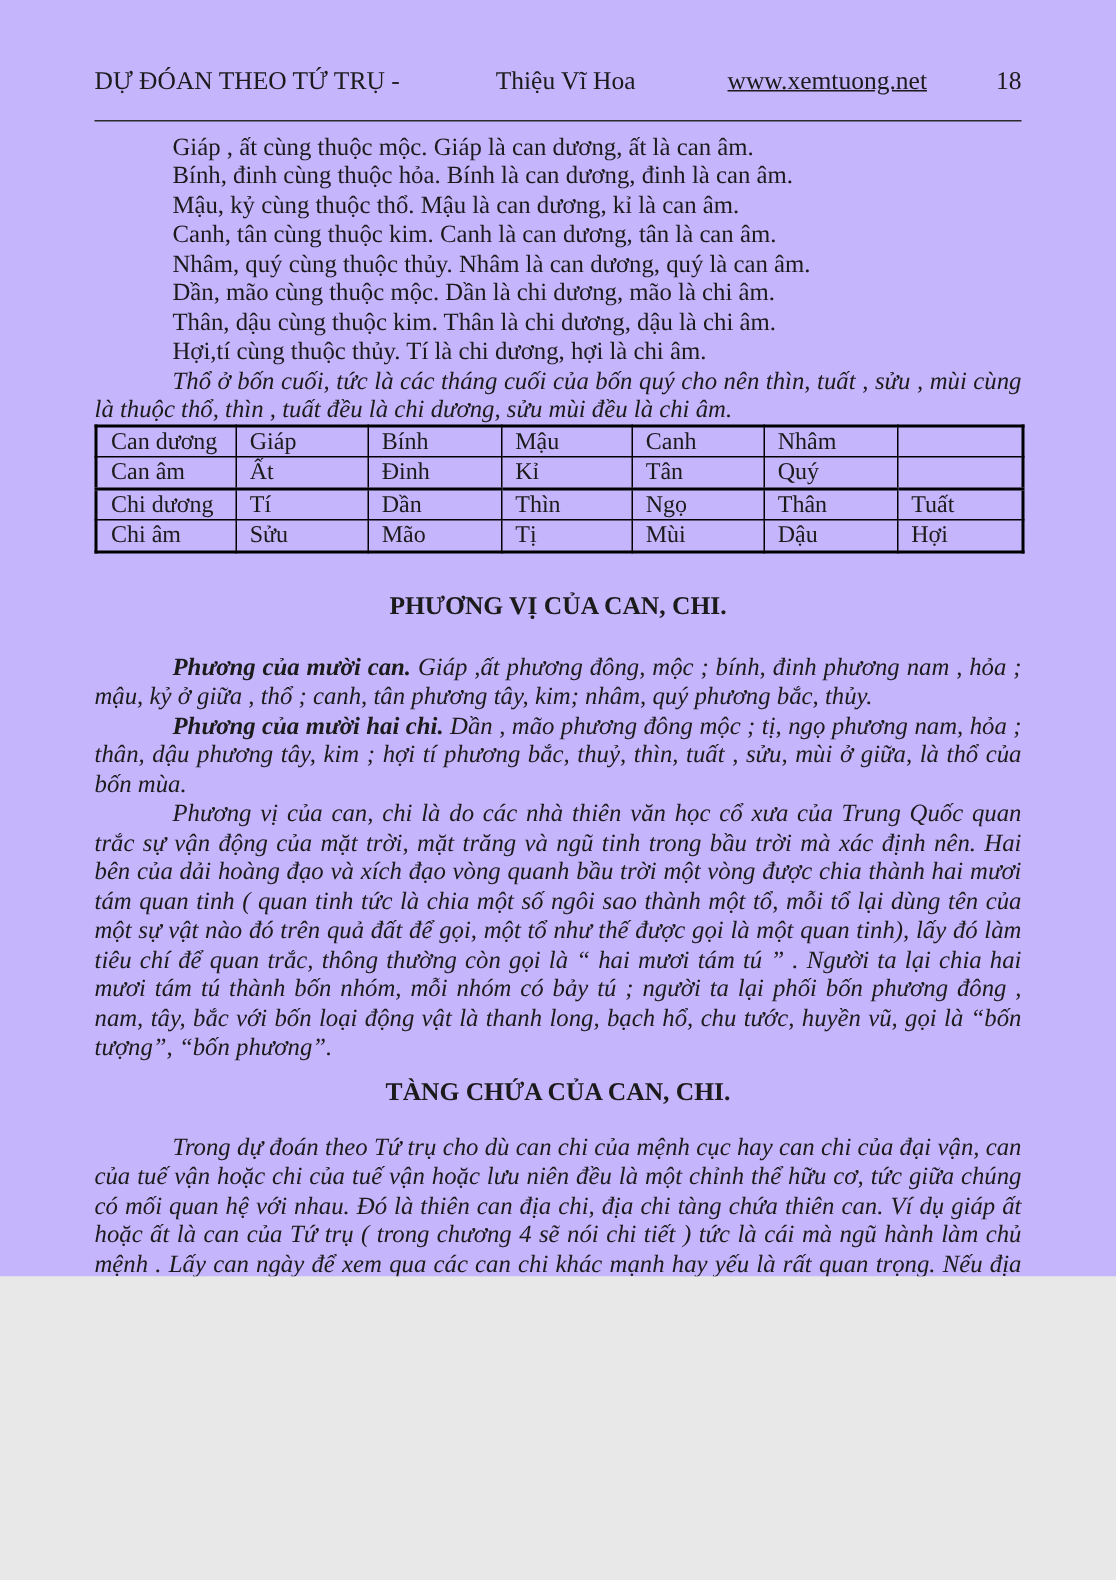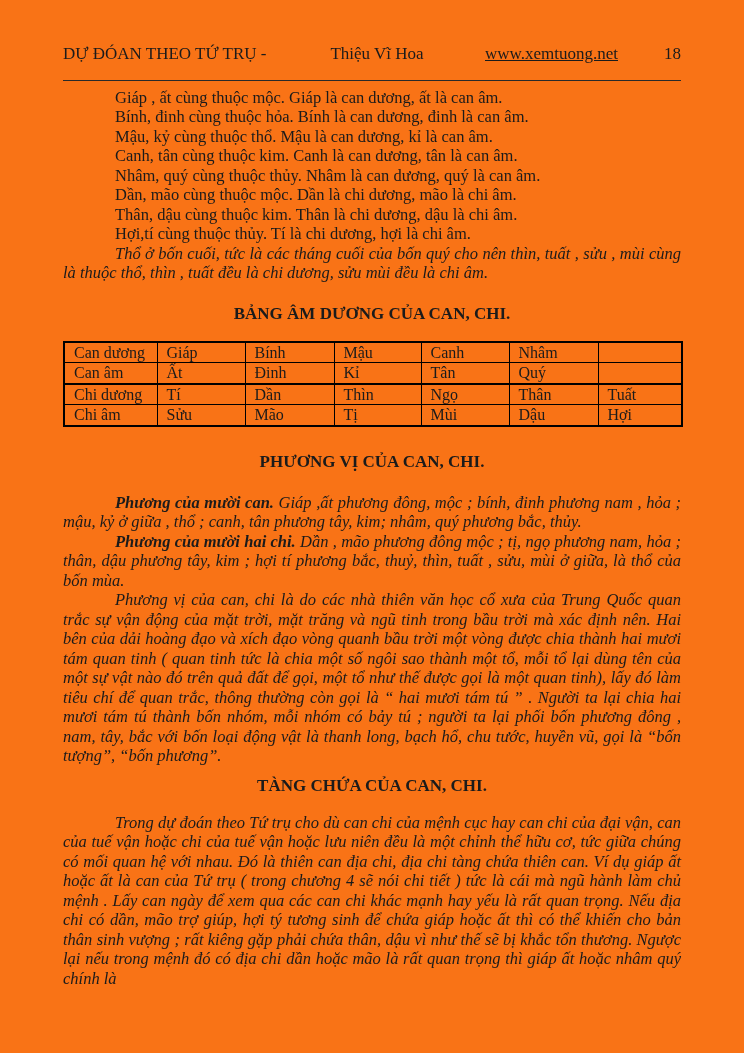--- a/index.html
+++ b/index.html
@@ -1,22 +1,22 @@
 <!DOCTYPE html>
 <html><head>
 <meta charset="utf-8">
 <style>
   * { margin: 0; padding: 0; box-sizing: border-box; }
   html, body { background: #e8e8e8; }
   .page {
     position: relative;
     width: 744px;
-    height: 1053px;
+    height: 851px;
     margin: 0 auto;
-    background: #f97316;
+    background: #c4b5fd;
     color: #1b1b1b;
     font-family: "Liberation Serif", "DejaVu Serif", serif;
     font-size: 16.5px;
     line-height: 19.5px;
     padding: 44px 63px 30px 63px;
     overflow: hidden;
   }
   .header {
     display: flex;
     align-items: baseline;
@@ -80,21 +80,20 @@
     <div class="intro-line">Bính, đinh cùng thuộc hỏa. Bính là can dương, đinh là can âm.</div>
     <div class="intro-line">Mậu, kỷ cùng thuộc thổ. Mậu là can dương, kỉ là can âm.</div>
     <div class="intro-line">Canh, tân cùng thuộc kim. Canh là can dương, tân là can âm.</div>
     <div class="intro-line">Nhâm, quý cùng thuộc thủy. Nhâm là can dương, quý là can âm.</div>
     <div class="intro-line">Dần, mão cùng thuộc mộc. Dần là chi dương, mão là chi âm.</div>
     <div class="intro-line">Thân, dậu cùng thuộc kim. Thân là chi dương, dậu là chi âm.</div>
     <div class="intro-line">Hợi,tí cùng thuộc thủy. Tí là chi dương, hợi là chi âm.</div>
     <p class="para">Thổ ở bốn cuối, tức là các tháng cuối của bốn quý cho nên thìn, tuất , sửu , mùi cùng là thuộc thổ, thìn , tuất đều là chi dương, sửu mùi đều là chi âm.</p>
   </div>
 
-  <h2 class="section-heading heading-bang">BẢNG ÂM DƯƠNG CỦA CAN, CHI.</h2>
 
   <table class="amduong">
     <colgroup>
       <col style="width:93px">
         <col style="width:88px">
         <col style="width:89px">
         <col style="width:87px">
         <col style="width:88px">
         <col style="width:89px">
         <col style="width:84px">

